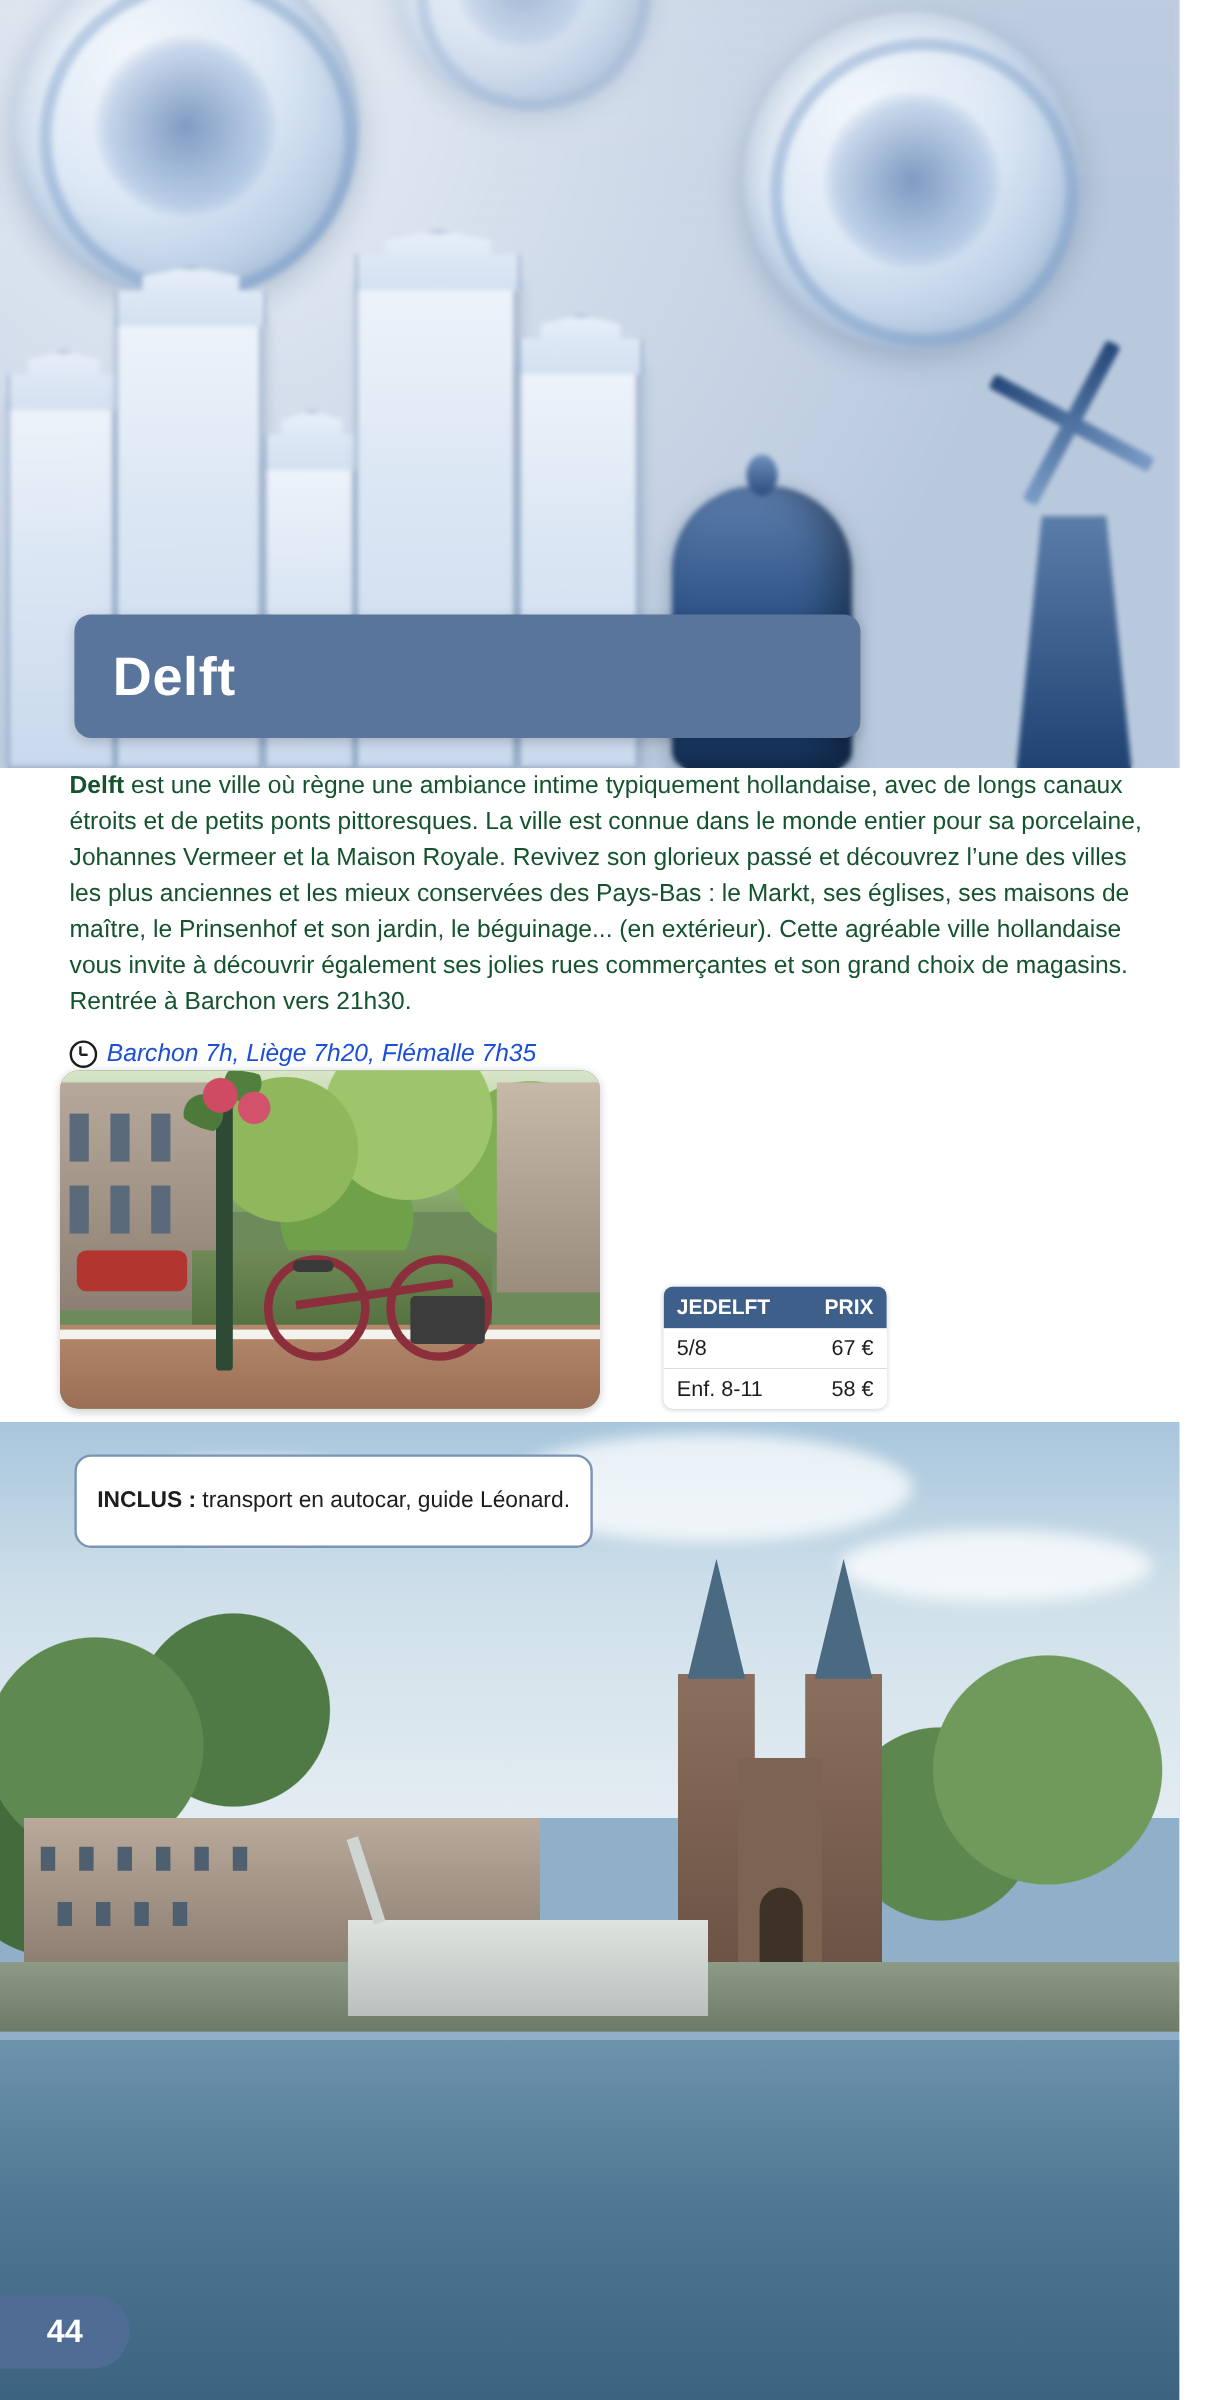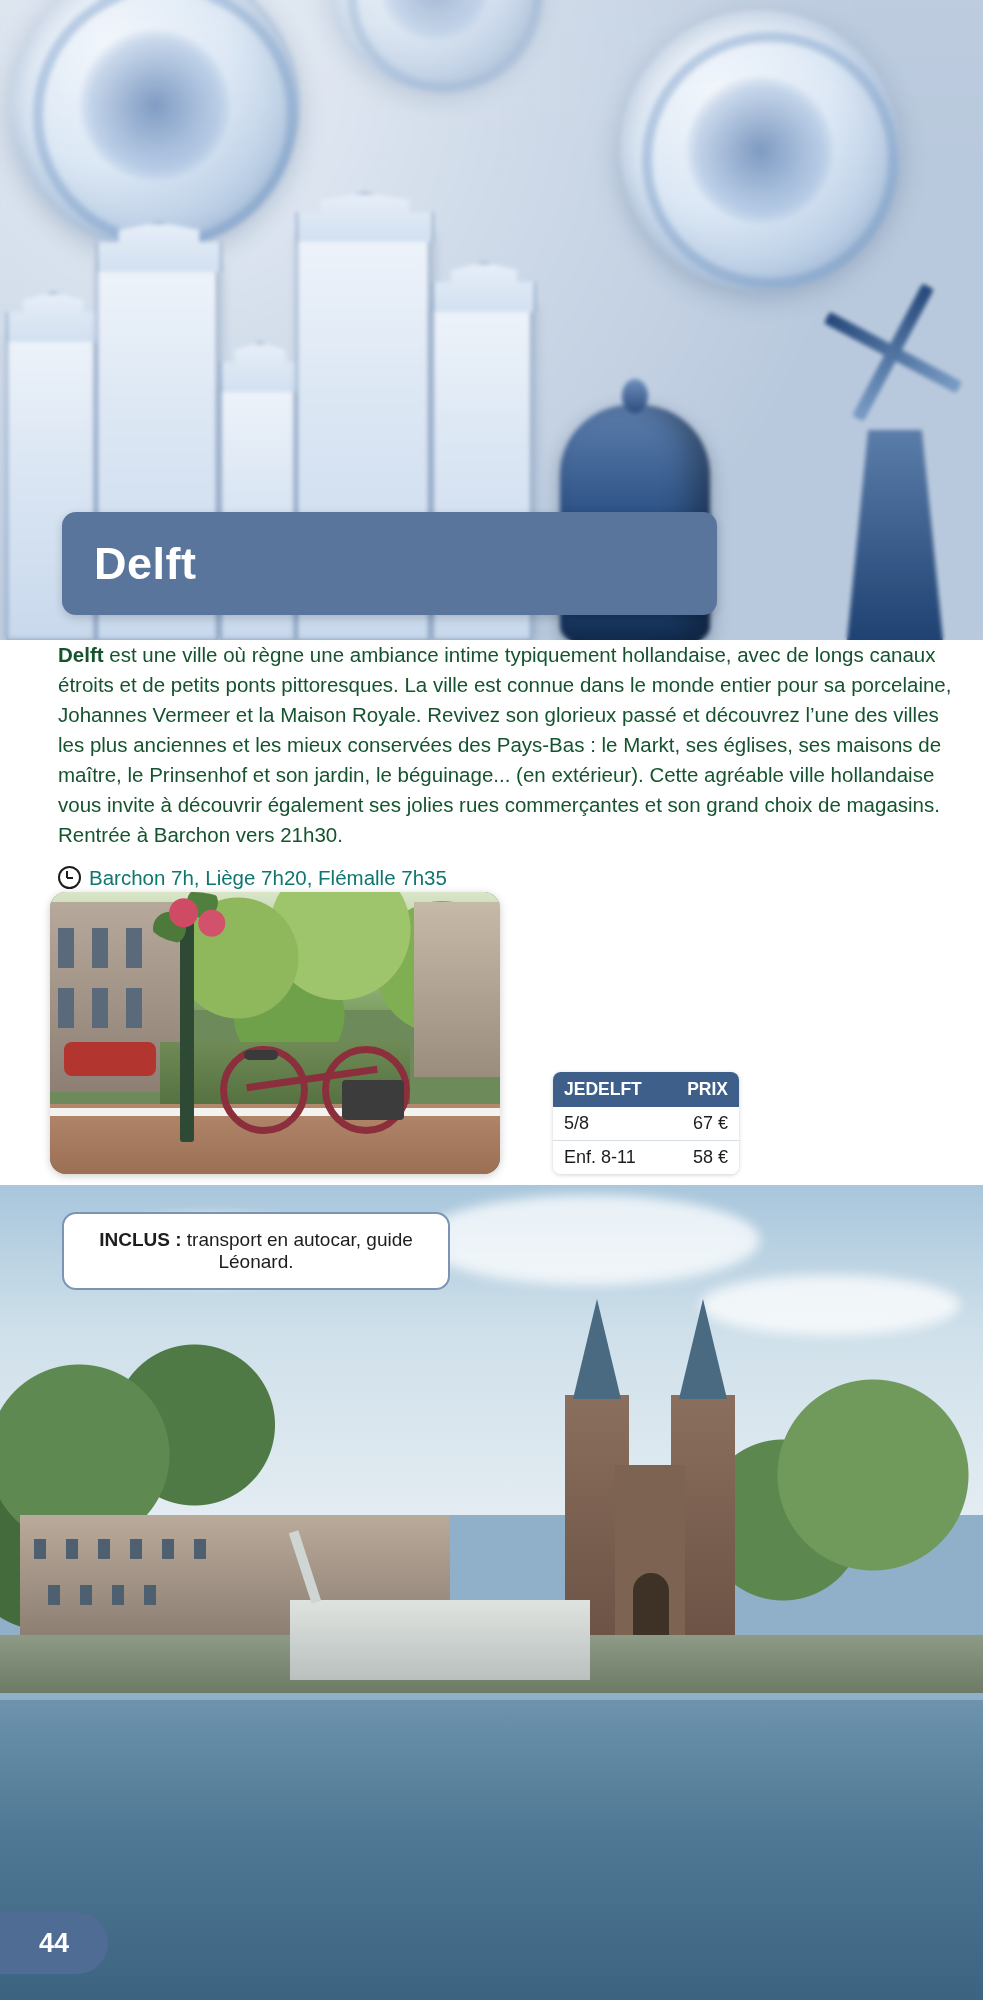--- a/index.html
+++ b/index.html
@@ -122,22 +122,22 @@
   .content{
     position:absolute;left:58px;top:640px;width:905px;
     z-index:20;
   }
   .para{
     font-size:20.5px;line-height:30px;color:#14532d;
     text-align:left;margin:0;
   }
   .para b{font-weight:bold;}
   .times{
-    display:flex;align-items:flex-start;gap:8px;
-    margin-top:16px;font-size:20.5px;color:#0f766e;
+    display:flex;align-items:center;gap:8px;
+    margin-top:16px;font-size:20.5px;color:#1d4ed8;font-style:italic;
   }
   .clock{
     width:19px;height:19px;border:2px solid #1d1d1d;border-radius:50%;
     position:relative;flex:none;display:inline-block;
   }
   .clock:before{content:"";position:absolute;left:6px;top:3px;width:2px;height:7px;background:#1d1d1d;}
   .clock:after{content:"";position:absolute;left:7px;top:9px;width:6px;height:2px;background:#1d1d1d;}
 
   
   .photo-canal{
@@ -194,21 +194,21 @@
   }
   .price .row{
     background:#ffffff;color:#1d1d1d;
     display:flex;justify-content:space-between;padding:6px 11px;
     border-bottom:1px solid #d7dde5;
   }
   .price .row:last-child{border-bottom:none;}
 
   
   .inclus{
-    position:absolute;left:62px;top:1212px;width:388px;height:78px;z-index:20;
+    position:absolute;left:62px;top:1212px;width:432px;height:78px;z-index:20;
     background:#ffffff;border:2px solid #7c93b4;border-radius:14px;
     display:flex;align-items:center;justify-content:center;
     font-size:19px;color:#1d1d1d;text-align:center;padding:0 14px;
     box-sizing:border-box;
   }
   .inclus b{font-weight:bold;}
 
   
   .photo-bottom{
     position:absolute;left:0;top:1185px;width:983px;height:815px;

